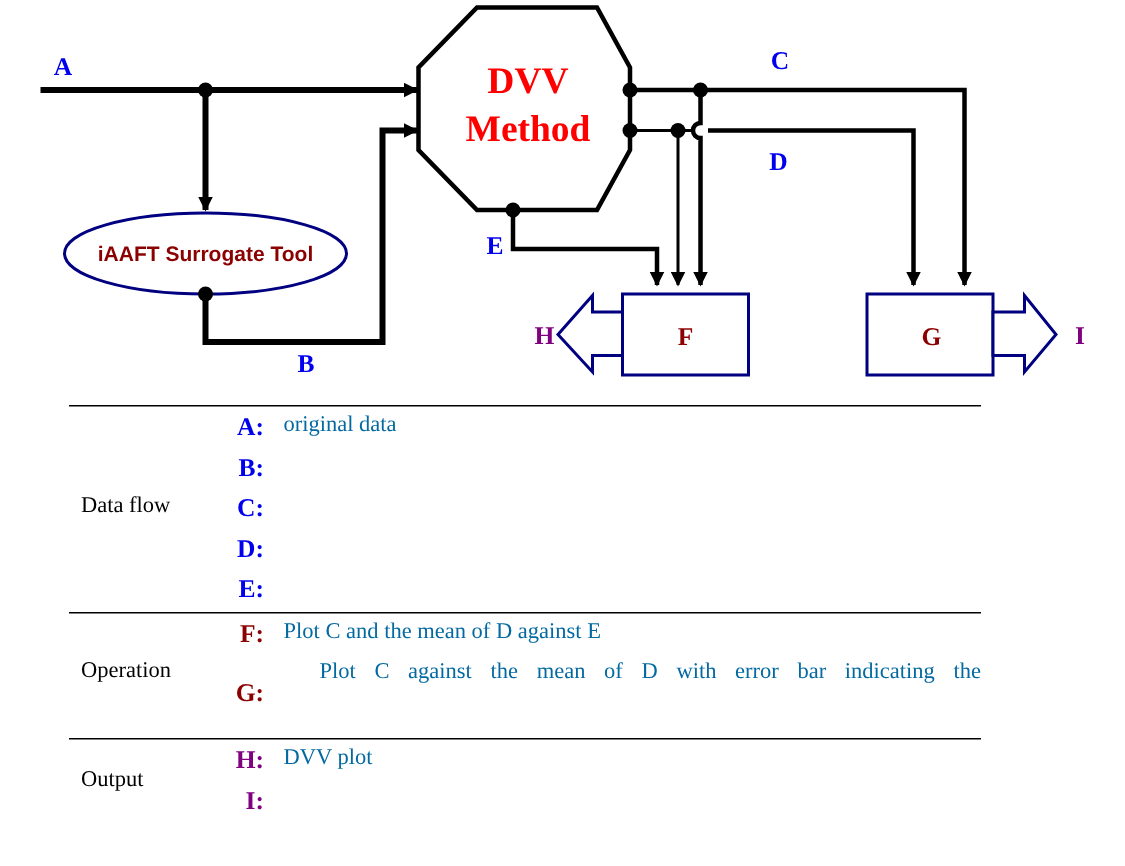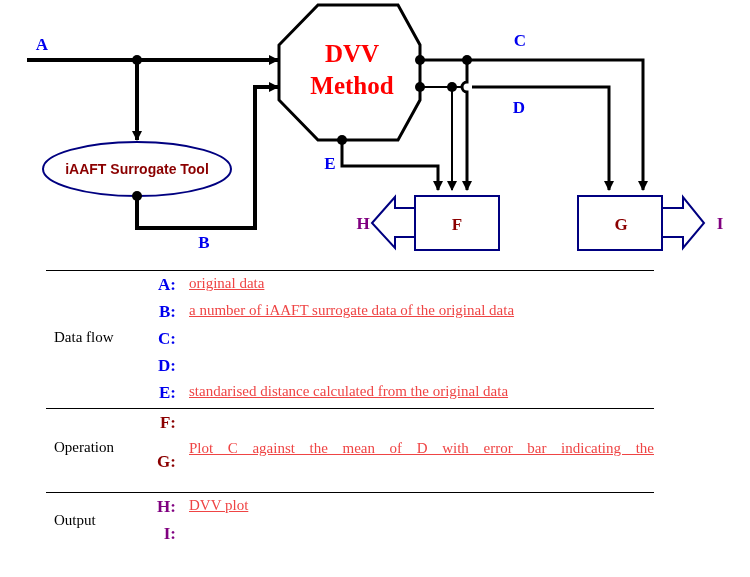--- a/index.html
+++ b/index.html
@@ -11,26 +11,26 @@
   .box-lbl { fill: #8b0000; font-size: 17px; }
   .dvv-lbl { fill: #ff0000; font-size: 25px; font-weight: bold; font-family: "Liberation Serif", serif; }
   .tool-lbl { fill: #8b0000; font-size: 14px; font-weight: bold; font-family: "Liberation Sans", sans-serif; }
 
   #legend { position: absolute; left: 46px; top: 270px; width: 608px; }
   .section { position: relative; border-top: 1px solid #000; }
   .section:last-child { border-bottom: none; }
   .cat { position: absolute; left: 8px; width: 100px; text-align: left; font-size: 15px; color: #000; }
   .row { position: relative; height: 27px; }
   .key { position: absolute; left: 90px; width: 40px; text-align: right; font-size: 17px; font-weight: bold; }
-  .desc { position: absolute; left: 143px; right: 0; font-size: 15px; color: #ef4444; text-decoration: underline; }
+  .desc { position: absolute; left: 143px; right: 0; font-size: 15px; color: #0369a1; }
   .row .key, .row .desc { top: 4px; }
   .k-blue { color: #0000ee; }
   .k-red { color: #8b0000; }
   .k-purple { color: #800080; }
-  .desc.just { text-align: justify; text-align-last: justify; }
+  .desc.just { text-align: justify; text-align-last: justify; margin-left: 24px; }
 </style>
 </head>
 <body>
 
 <svg id="diagram" viewBox="0 0 750 265" xmlns="http://www.w3.org/2000/svg">
   <defs>
     <marker id="arr" markerWidth="10" markerHeight="10" refX="9" refY="5" orient="auto" markerUnits="userSpaceOnUse">
       <path d="M0,0 L10,5 L0,10 Z" fill="#000"></path>
     </marker>
   </defs>
@@ -101,38 +101,37 @@
 <div id="legend">
 
   <div class="section" style="height:137px;">
     <div class="cat" style="top:58px;">Data flow</div>
     <div class="row" style="height:27px;">
         <span class="key k-blue">A:</span>
         <span class="desc">original data</span>
       </div>
     <div class="row">
         <span class="key k-blue">B:</span>
-        <span class="desc">a number of iAAFT surrogate data of the original data</span>
       </div>
     <div class="row">
         <span class="key k-blue">C:</span>
       </div>
     <div class="row">
         <span class="key k-blue">D:</span>
       </div>
     <div class="row">
         <span class="key k-blue">E:</span>
-        <span class="desc">standarised distance calculated from the original data</span>
       </div>
   </div>
 
   <div class="section" style="height:83px;">
     <div class="cat" style="top:30px;font-family:Liberation Serif, serif;">Operation</div>
     <div class="row">
         <span class="key k-red">F:</span>
+        <span class="desc">Plot C and the mean of D against E</span>
       </div>
     <div class="row" style="height:54px;">
       <span class="key k-red" style="top:16px;">G:</span>
       <span class="desc just">Plot C against the mean of D with error bar indicating the</span>
     </div>
   </div>
 
   <div class="section" style="height:60px;">
     <div class="cat" style="top:19px;">Output</div>
     <div class="row">

